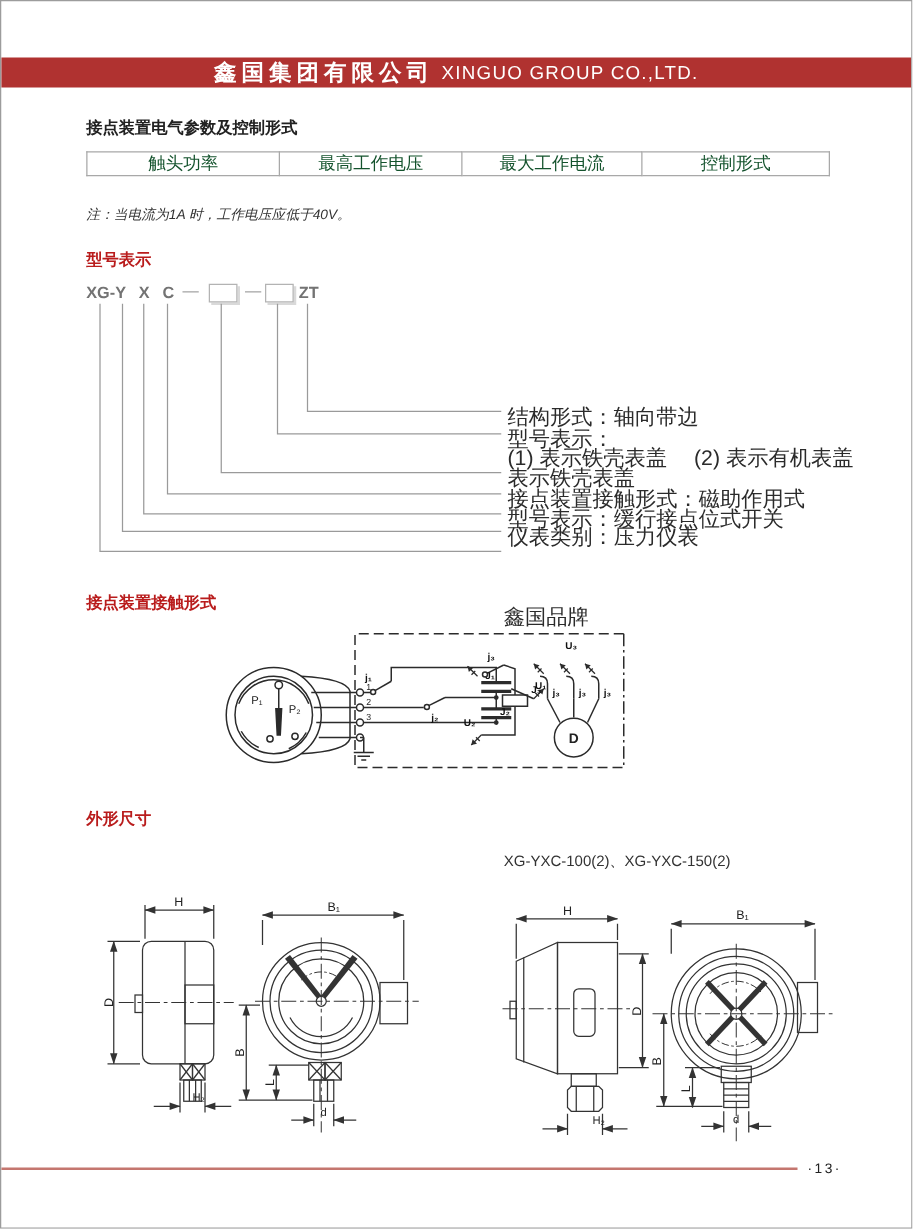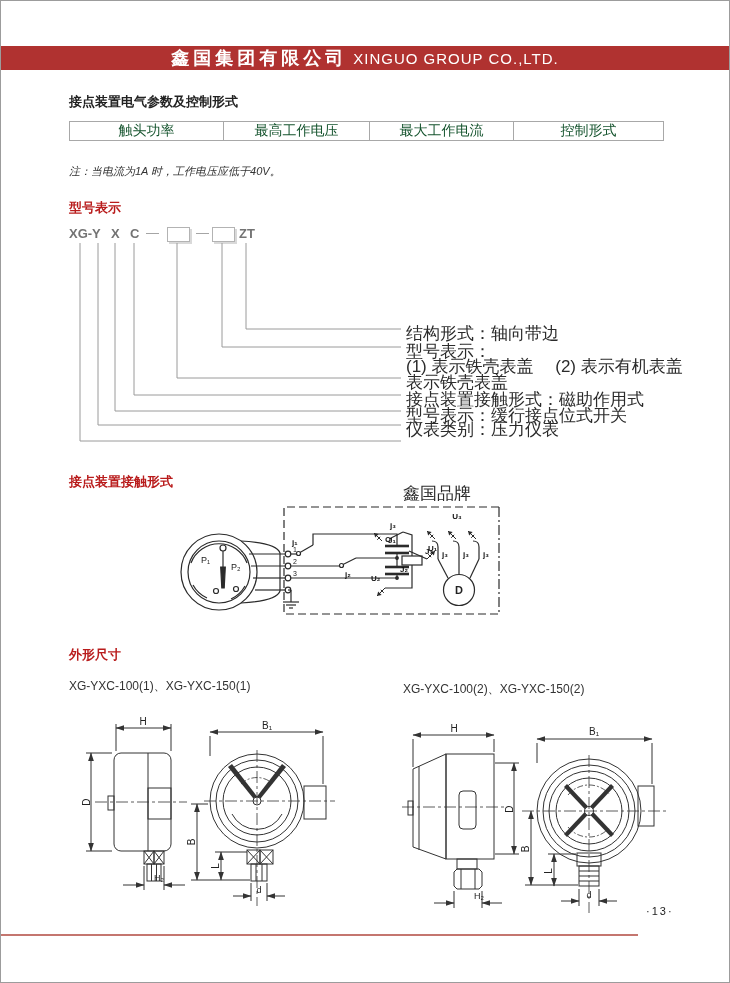--- a/index.html
+++ b/index.html
@@ -202,21 +202,20 @@
     <text x="211" y="27" class="lb">j₃</text>
     <text x="246" y="53" class="lb">J₃</text>
     <text x="278" y="18" class="lb" text-anchor="middle">U₃</text>
     <text x="263" y="56" class="lb">j₃</text>
     <text x="284" y="56" class="lb">j₃</text>
     <text x="304" y="56" class="lb">j₃</text>
     <text x="280" y="93" font-size="11" font-weight="bold" text-anchor="middle">D</text>
   </svg>
 
   <div class="abs sec-title blue" style="left:68px;top:645px;">外形尺寸</div>
-  <div class="abs caption" style="left:68px;top:677px;">XG-YXC-100(1)、XG-YXC-150(1)</div>
   <div class="abs caption" style="left:402px;top:680px;">XG-YXC-100(2)、XG-YXC-150(2)</div>
 
   <svg class="abs" style="left:70px;top:703px;" width="320" height="218" viewBox="0 0 320 218">
     <defs>
       <marker id="aL" viewBox="0 0 10 8" refX="9.5" refY="4" markerWidth="9" markerHeight="7" orient="auto-start-reverse">
         <path d="M10,4 L0,0.6 L0,7.4 Z" fill="#333"></path>
       </marker>
     </defs>
     <g fill="none" stroke="#333" stroke-width="1">
 
@@ -362,15 +361,15 @@
     <text x="60" y="31" class="dim" text-anchor="middle">H</text>
     <text x="116" y="111" class="dim" text-anchor="middle" transform="rotate(-90 116 108)">D</text>
     <text x="85" y="198" class="dims" text-anchor="middle">H₂</text>
     <text x="200" y="34" class="dim" text-anchor="middle">B₁</text>
     <text x="132" y="151" class="dim" text-anchor="middle" transform="rotate(-90 132 148)">B</text>
     <text x="155" y="173" class="dim" text-anchor="middle" transform="rotate(-90 155 170)">L</text>
     <text x="195" y="197" class="dims" text-anchor="middle">d</text>
   </svg>
 
   <div class="abs rule-red" style="left:0;top:933px;width:637px;"></div>
-  <div class="abs pageno" style="left:645px;top:904px;">·13·</div>
+  <div class="abs pageno" style="left:645px;top:928px;">·13·</div>
 
 </div>
 
 </body></html>

